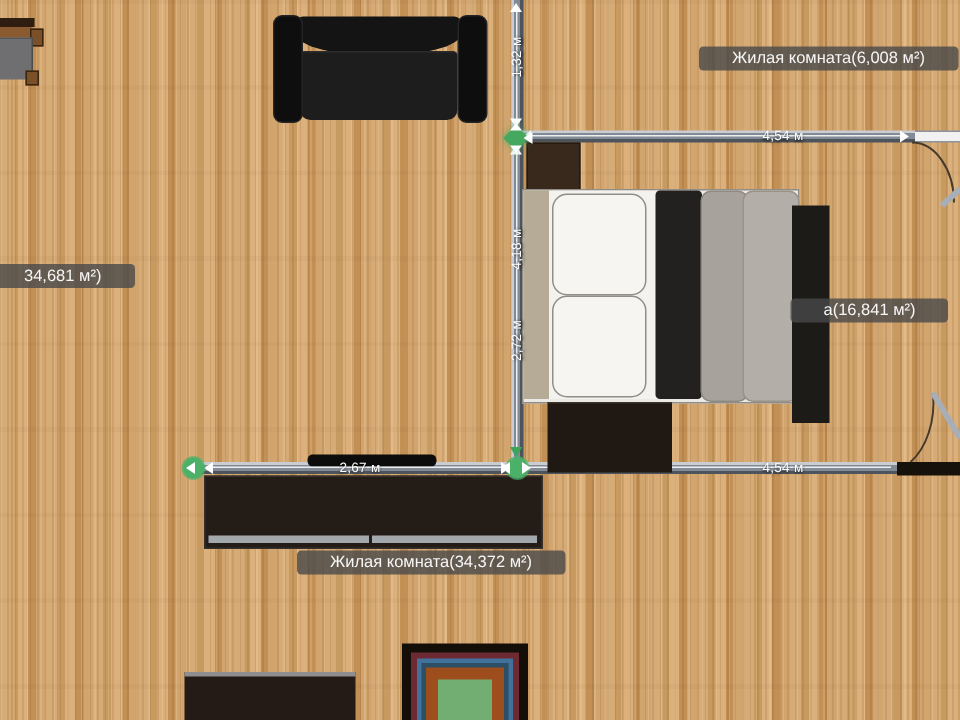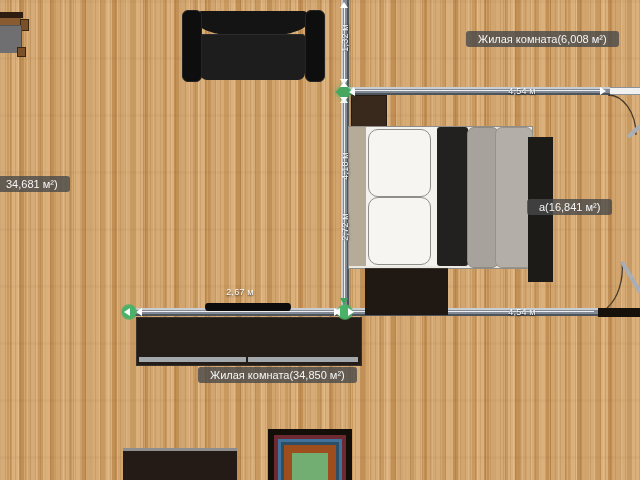--- a/index.html
+++ b/index.html
@@ -28,21 +28,21 @@
   .arr-l{border-top:4px solid transparent;border-bottom:4px solid transparent;border-right:6px solid #fff;}
   .arr-r{border-top:4px solid transparent;border-bottom:4px solid transparent;border-left:6px solid #fff;}
   .arr-u{border-left:4px solid transparent;border-right:4px solid transparent;border-bottom:6px solid #fff;}
   .arr-d{border-left:4px solid transparent;border-right:4px solid transparent;border-top:6px solid #fff;}
   .arr-d-green{border-left:4px solid transparent;border-right:4px solid transparent;border-top:7px solid #3fa45b;}
   
   .handle{border-radius:50%;background:radial-gradient(circle,#4bb068 0 55%,rgba(75,176,104,.45) 75%,rgba(75,176,104,0) 100%);}
   .diamond{background:#46a85f;transform:rotate(45deg);box-shadow:0 0 5px rgba(70,170,95,.9);}
   
   .room-label{background:rgba(72,72,74,.8);color:#f6f6f6;font-size:11px;line-height:12px;
-              padding:2px 12px;border-radius:3px;white-space:nowrap;}
+              padding:2px 22px;border-radius:3px;white-space:nowrap;}
   
   .sofa-arm{background:#0e0e0e;border-radius:6px;border:1px solid #242424;}
   .sofa-back{background:#141414;border-radius:4px 4px 50% 50%/4px 4px 14px 14px;}
   .sofa-seat{background:#1d1d1d;border-radius:3px 3px 7px 7px;border-top:1px solid #2c2c2c;}
   .bed{border:1px solid #8f8d86;background:#ece9e4;}
   .pillow{background:#f6f5f1;border:1px solid #8f8f8a;border-radius:10px;}
   svg{display:block;}
 </style>
 </head>
 <body>
@@ -124,21 +124,21 @@
   <div class="abs dim-line" style="left:352px;top:90px;width:250px;height:1px;"></div>
   <div class="abs arr arr-l" style="left:348px;top:87px;"></div>
   <div class="abs arr arr-r" style="left:600px;top:87px;"></div>
   <div class="abs dim-label ctr" style="left:522px;top:91px;">4,54 м</div>
 
   <div class="abs dim-label ctr" style="left:522px;top:312px;">4,54 м</div>
 
   <div class="abs dim-line" style="left:139px;top:311px;width:200px;height:1px;"></div>
   <div class="abs arr arr-l" style="left:136px;top:308px;"></div>
   <div class="abs arr arr-r" style="left:334px;top:308px;"></div>
-  <div class="abs dim-label ctr" style="left:240px;top:292px;">2,67 м</div>
+  <div class="abs dim-label ctr" style="left:240px;top:312px;">2,67 м</div>
 
   <div class="abs dim-line" style="left:344px;top:99px;width:1px;height:200px;"></div>
   <div class="abs arr arr-u" style="left:340px;top:97px;"></div>
   <div class="abs arr arr-d-green" style="left:340px;top:298px;"></div>
   <div class="abs dim-label rot" style="left:345px;top:166px;">4,18 м</div>
   <div class="abs dim-label rot" style="left:345px;top:227px;">2,72 м</div>
 
   <div class="abs dim-line" style="left:344px;top:4px;width:1px;height:80px;"></div>
   <div class="abs arr arr-u" style="left:340px;top:2px;"></div>
   <div class="abs arr arr-d" style="left:340px;top:79px;"></div>
@@ -152,15 +152,15 @@
   <div class="abs handle" style="left:121px;top:304px;width:16px;height:16px;"></div>
   <div class="abs arr arr-l" style="left:124px;top:308px;"></div>
 
   <div class="abs handle" style="left:337px;top:304px;width:16px;height:16px;"></div>
   <div class="abs arr arr-l" style="left:334px;top:308px;"></div>
   <div class="abs arr arr-r" style="left:348px;top:308px;"></div>
 
   <div class="abs room-label" style="left:466px;top:31px;">Жилая комната(6,008 м²)</div>
   <div class="abs room-label" style="left:527px;top:199px;">а(16,841 м²)</div>
   <div class="abs room-label" style="left:-6px;top:176px;border-top-left-radius:0;border-bottom-left-radius:0;">34,681 м²)</div>
-  <div class="abs room-label" style="left:198px;top:367px;">Жилая комната(34,850 м²)</div>
+  <div class="abs room-label" style="left:198px;top:367px;">Жилая комната(34,372 м²)</div>
 
 </div>
 
 </body></html>

